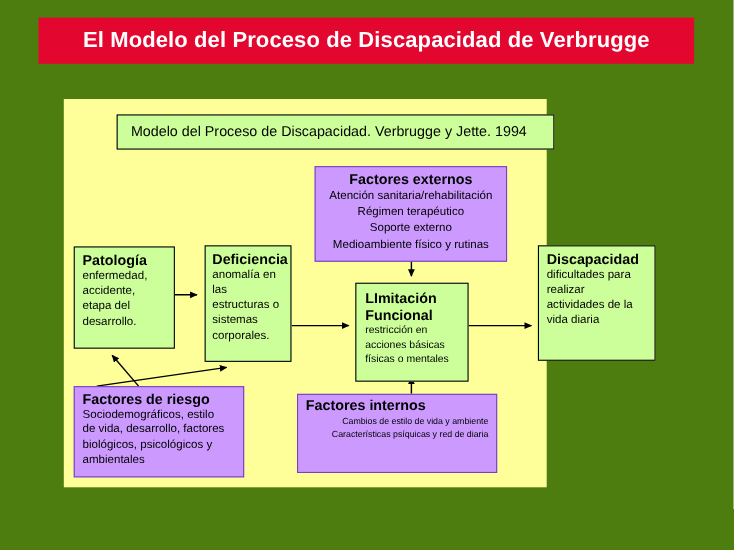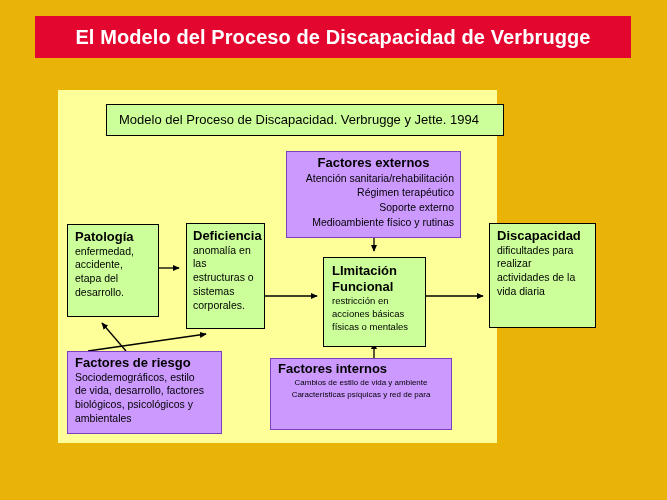--- a/index.html
+++ b/index.html
@@ -4,21 +4,21 @@
 <style>
   html, body {
     margin: 0;
     padding: 0;
     background: #ffffff;
   }
   #screen {
     position: relative;
     width: 667px;
     height: 500px;
-    background: #eab308;
+    background: #4d7c0f;
     overflow: hidden;
     font-family: "Liberation Sans", sans-serif;
   }
 
   
   #title-banner {
     position: absolute;
     left: 35px;
     top: 16px;
     width: 596px;
@@ -108,21 +108,21 @@
   }
   
   #box-factores-externos {
     left: 228px;
     top: 61px;
     width: 175px;
     height: 87px;
     padding: 4px 6px 4px 6px;
   }
   #box-factores-externos .heading { text-align: center; }
-  #box-factores-externos .body { text-align: right; font-size: 10.5px; line-height: 1.42; }
+  #box-factores-externos .body { text-align: center; font-size: 10.5px; line-height: 1.42; }
 
   
   #box-limitacion {
     left: 265px;
     top: 167px;
     width: 103px;
     height: 90px;
     padding: 5px 6px 4px 8px;
   }
   #box-limitacion .heading { line-height: 1.2; }
@@ -146,21 +146,21 @@
     padding: 4px 7px 16px 7px;
   }
   
   #box-factores-internos {
     left: 212px;
     top: 268px;
     width: 182px;
     height: 72px;
     padding: 3px 7px 18px 7px;
   }
-  #box-factores-internos .body { font-size: 8px; text-align: center; line-height: 1.5; }
+  #box-factores-internos .body { font-size: 8px; text-align: right; line-height: 1.5; }
 
   
   #arrows {
     position: absolute;
     left: 0;
     top: 0;
     width: 550px;
     height: 353px;
     pointer-events: none;
   }
@@ -276,18 +276,18 @@
         <span class="ln">de vida, desarrollo, factores</span>
         <span class="ln">biológicos,   psicológicos   y</span>
         <span class="ln">ambientales</span>
       </div>
     </div>
 
     <div class="box purple" id="box-factores-internos">
       <div class="heading">Factores internos</div>
       <div class="body">
         <span class="ln">Cambios de estilo de vida y ambiente</span>
-        <span class="ln">Características  psíquicas  y  red  de  para</span>
+        <span class="ln">Características  psíquicas  y  red  de  diaria</span>
       </div>
     </div>
 
   </div>
 </div>
 
 </body></html>

